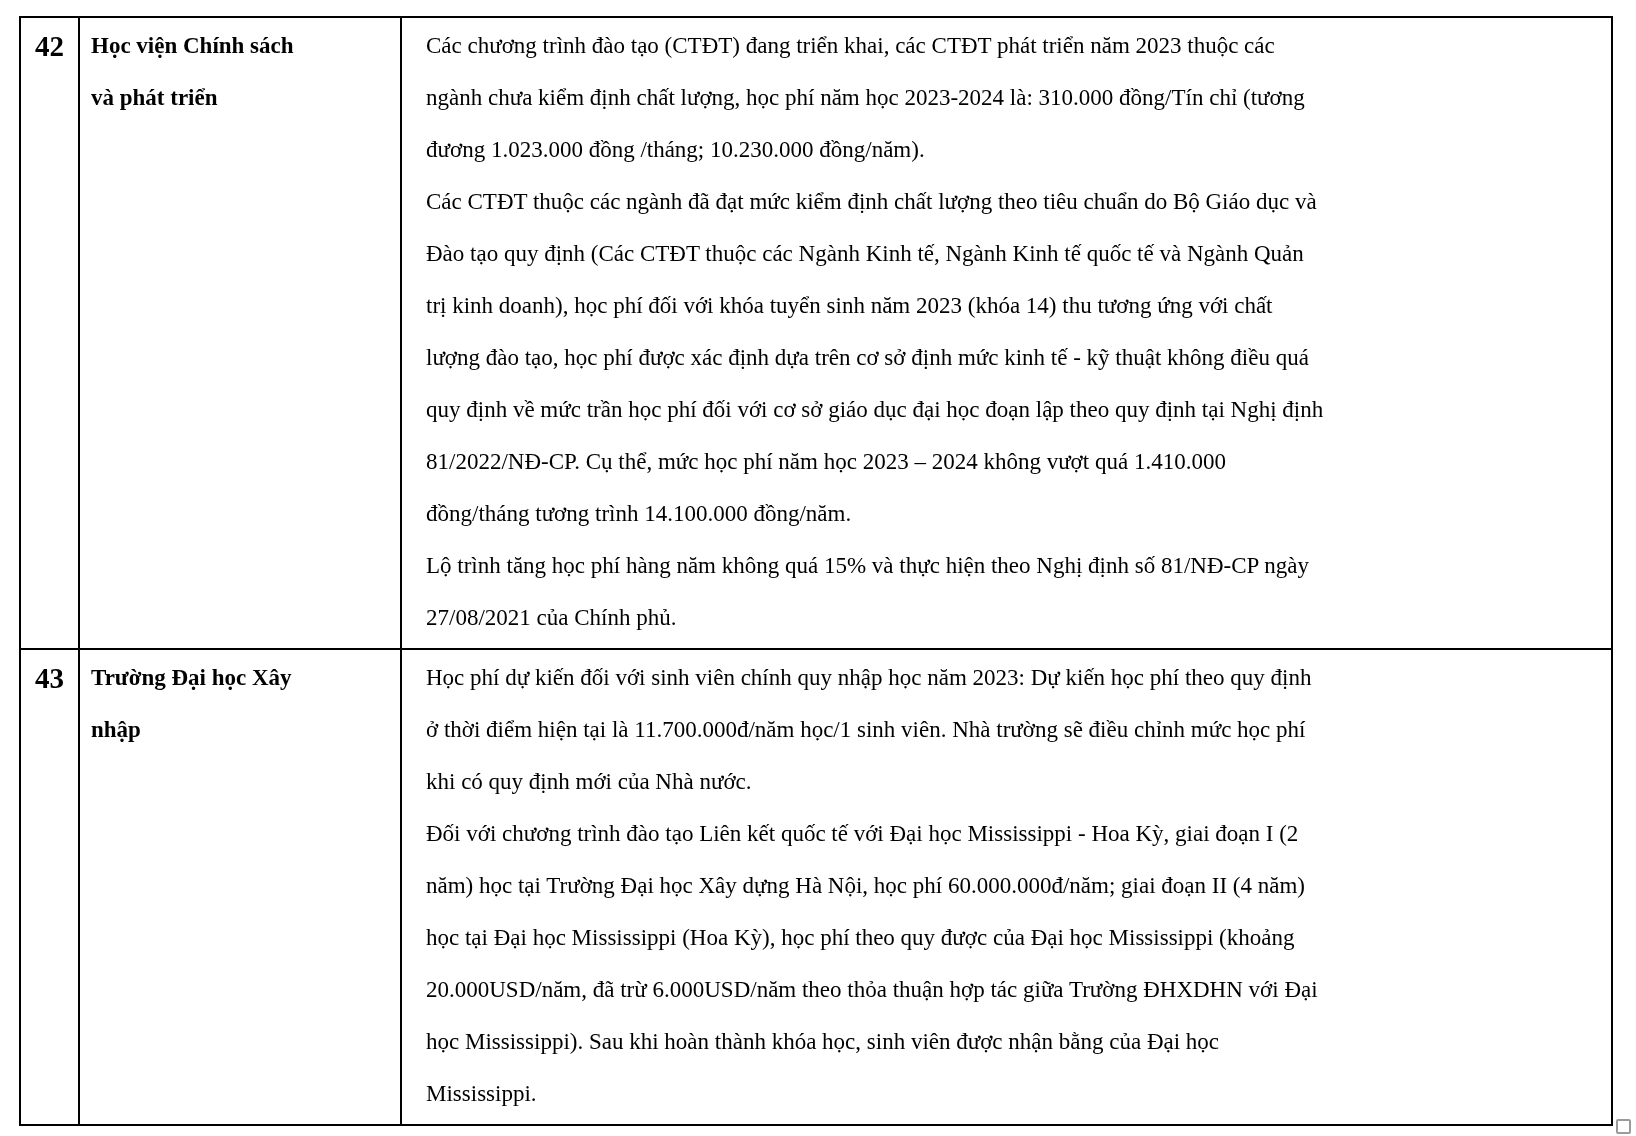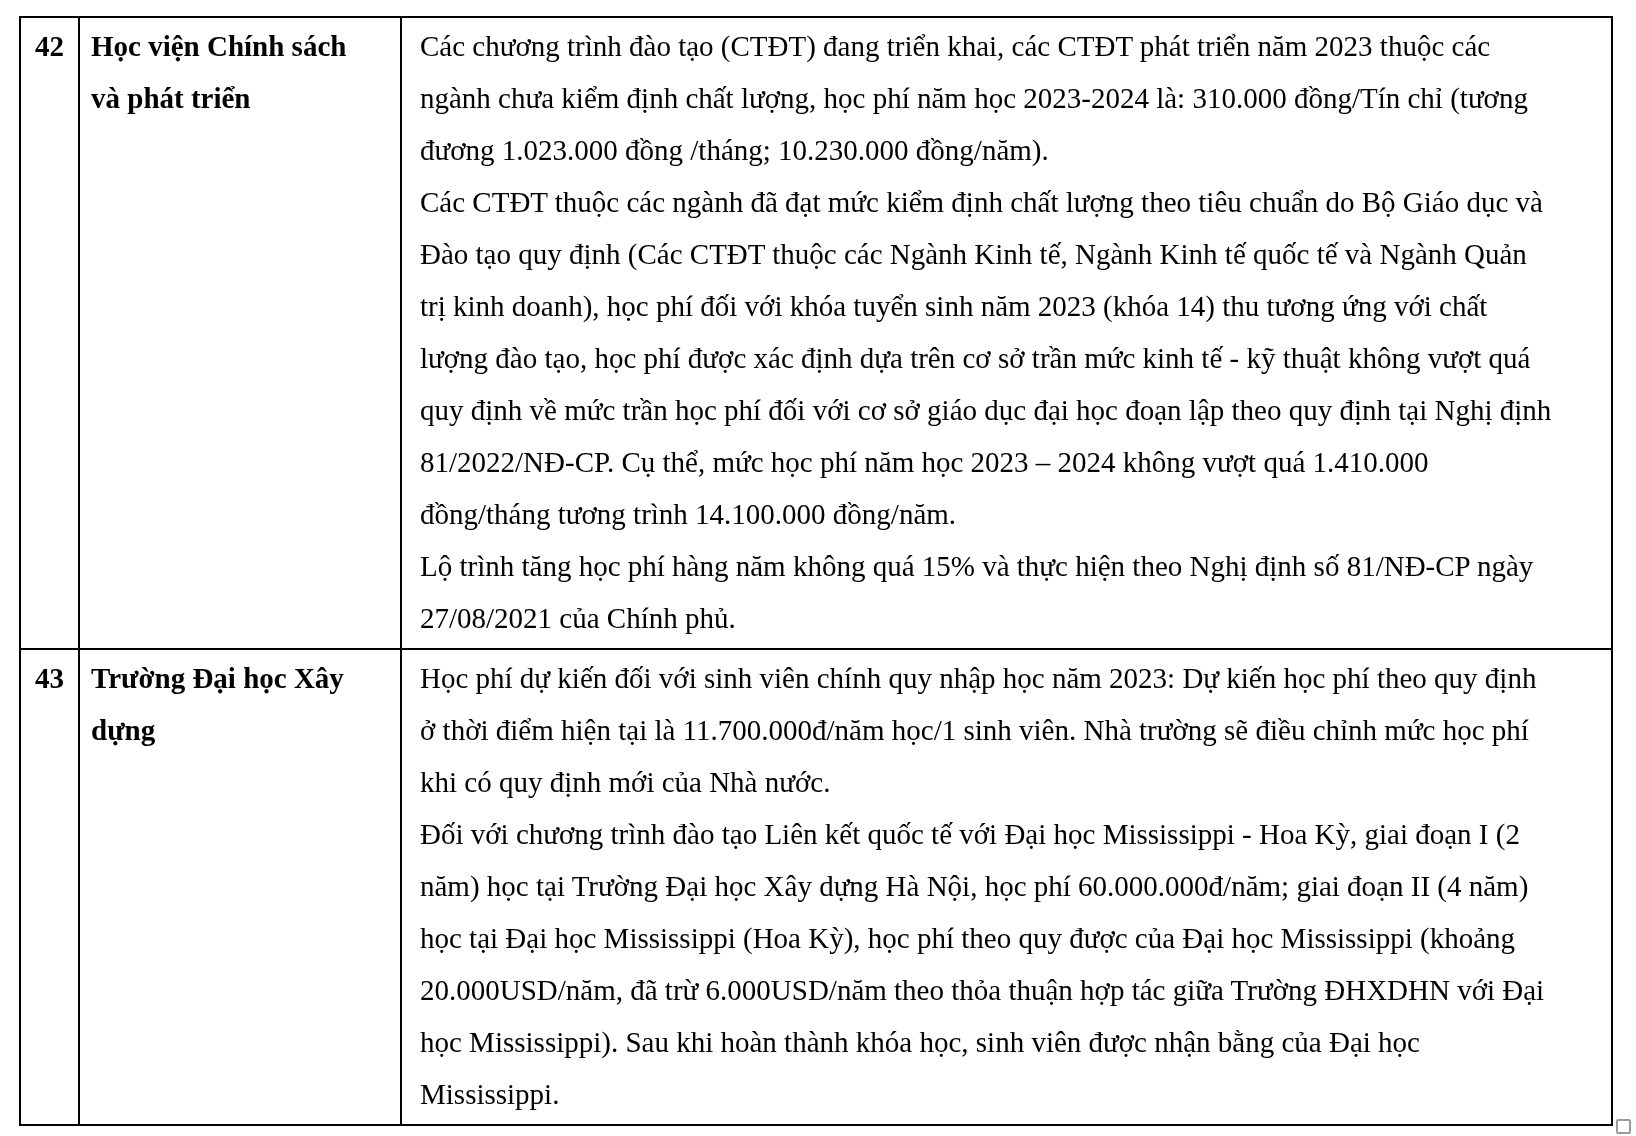--- a/index.html
+++ b/index.html
@@ -33,36 +33,36 @@
   }
   td {
     vertical-align: top;
     padding: 2px 8px 4px 8px;
   }
   td.cell-no {
     text-align: center;
   }
   .line {
     line-height: 52px;
-    font-size: 29px;
+    font-size: 23px;
     white-space: pre;
   }
   .no-text {
     line-height: 52px;
     font-size: 29px;
     font-weight: bold;
   }
   .name-line {
     font-weight: bold;
   }
   td.cell-name {
     padding-left: 11px;
   }
   td.cell-body {
-    padding-left: 18px;
+    padding-left: 24px;
     padding-right: 10px;
     overflow: hidden;
   }
   .resize-handle {
     position: absolute;
     left: 1616px;
     top: 1119px;
     width: 11px;
     height: 11px;
     background: #ffffff;
@@ -89,35 +89,35 @@
             <div class="line name-line">Học viện Chính sách</div>
             <div class="line name-line">và phát triển</div>
           </td>
     <td class="cell-body">
             <div class="line body-line">Các chương trình đào tạo (CTĐT) đang triển khai, các CTĐT phát triển năm 2023 thuộc các</div>
             <div class="line body-line">ngành chưa kiểm định chất lượng, học phí năm học 2023-2024 là: 310.000 đồng/Tín chỉ (tương</div>
             <div class="line body-line">đương 1.023.000 đồng /tháng; 10.230.000 đồng/năm).</div>
             <div class="line body-line">Các CTĐT thuộc các ngành đã đạt mức kiểm định chất lượng theo tiêu chuẩn do Bộ Giáo dục và</div>
             <div class="line body-line">Đào tạo quy định (Các CTĐT thuộc các Ngành Kinh tế, Ngành Kinh tế quốc tế và Ngành Quản</div>
             <div class="line body-line">trị kinh doanh), học phí đối với khóa tuyển sinh năm 2023 (khóa 14) thu tương ứng với chất</div>
-            <div class="line body-line">lượng đào tạo, học phí được xác định dựa trên cơ sở trần mức kinh tế - kỹ thuật không vượt quá</div>
+            <div class="line body-line">lượng đào tạo, học phí được xác định dựa trên cơ sở định mức kinh tế - kỹ thuật không điều quá</div>
             <div class="line body-line">quy định về mức trần học phí đối với cơ sở giáo dục đại học đoạn lập theo quy định tại Nghị định</div>
             <div class="line body-line">81/2022/NĐ-CP. Cụ thể, mức học phí năm học 2023 – 2024 không vượt quá 1.410.000</div>
             <div class="line body-line">đồng/tháng tương trình 14.100.000 đồng/năm.</div>
             <div class="line body-line">Lộ trình tăng học phí hàng năm không quá 15% và thực hiện theo Nghị định số 81/NĐ-CP ngày</div>
             <div class="line body-line">27/08/2021 của Chính phủ.</div>
           </td>
   </tr>
         <tr class="doc-row">
     <td class="cell-no">
       <div class="no-text">43</div>
     </td>
     <td class="cell-name">
             <div class="line name-line">Trường Đại học Xây</div>
-            <div class="line name-line">dựng</div>
+            <div class="line name-line">nhập</div>
           </td>
     <td class="cell-body">
             <div class="line body-line">Học phí dự kiến đối với sinh viên chính quy nhập học năm 2023: Dự kiến học phí theo quy định</div>
             <div class="line body-line">ở thời điểm hiện tại là 11.700.000đ/năm học/1 sinh viên. Nhà trường sẽ điều chỉnh mức học phí</div>
             <div class="line body-line">khi có quy định mới của Nhà nước.</div>
             <div class="line body-line">Đối với chương trình đào tạo Liên kết quốc tế với Đại học Mississippi - Hoa Kỳ, giai đoạn I (2</div>
             <div class="line body-line">năm) học tại Trường Đại học Xây dựng Hà Nội, học phí 60.000.000đ/năm; giai đoạn II (4 năm)</div>
             <div class="line body-line">học tại Đại học Mississippi (Hoa Kỳ), học phí theo quy được của Đại học Mississippi (khoảng</div>
             <div class="line body-line">20.000USD/năm, đã trừ 6.000USD/năm theo thỏa thuận hợp tác giữa Trường ĐHXDHN với Đại</div>
             <div class="line body-line">học Mississippi). Sau khi hoàn thành khóa học, sinh viên được nhận bằng của Đại học</div>

